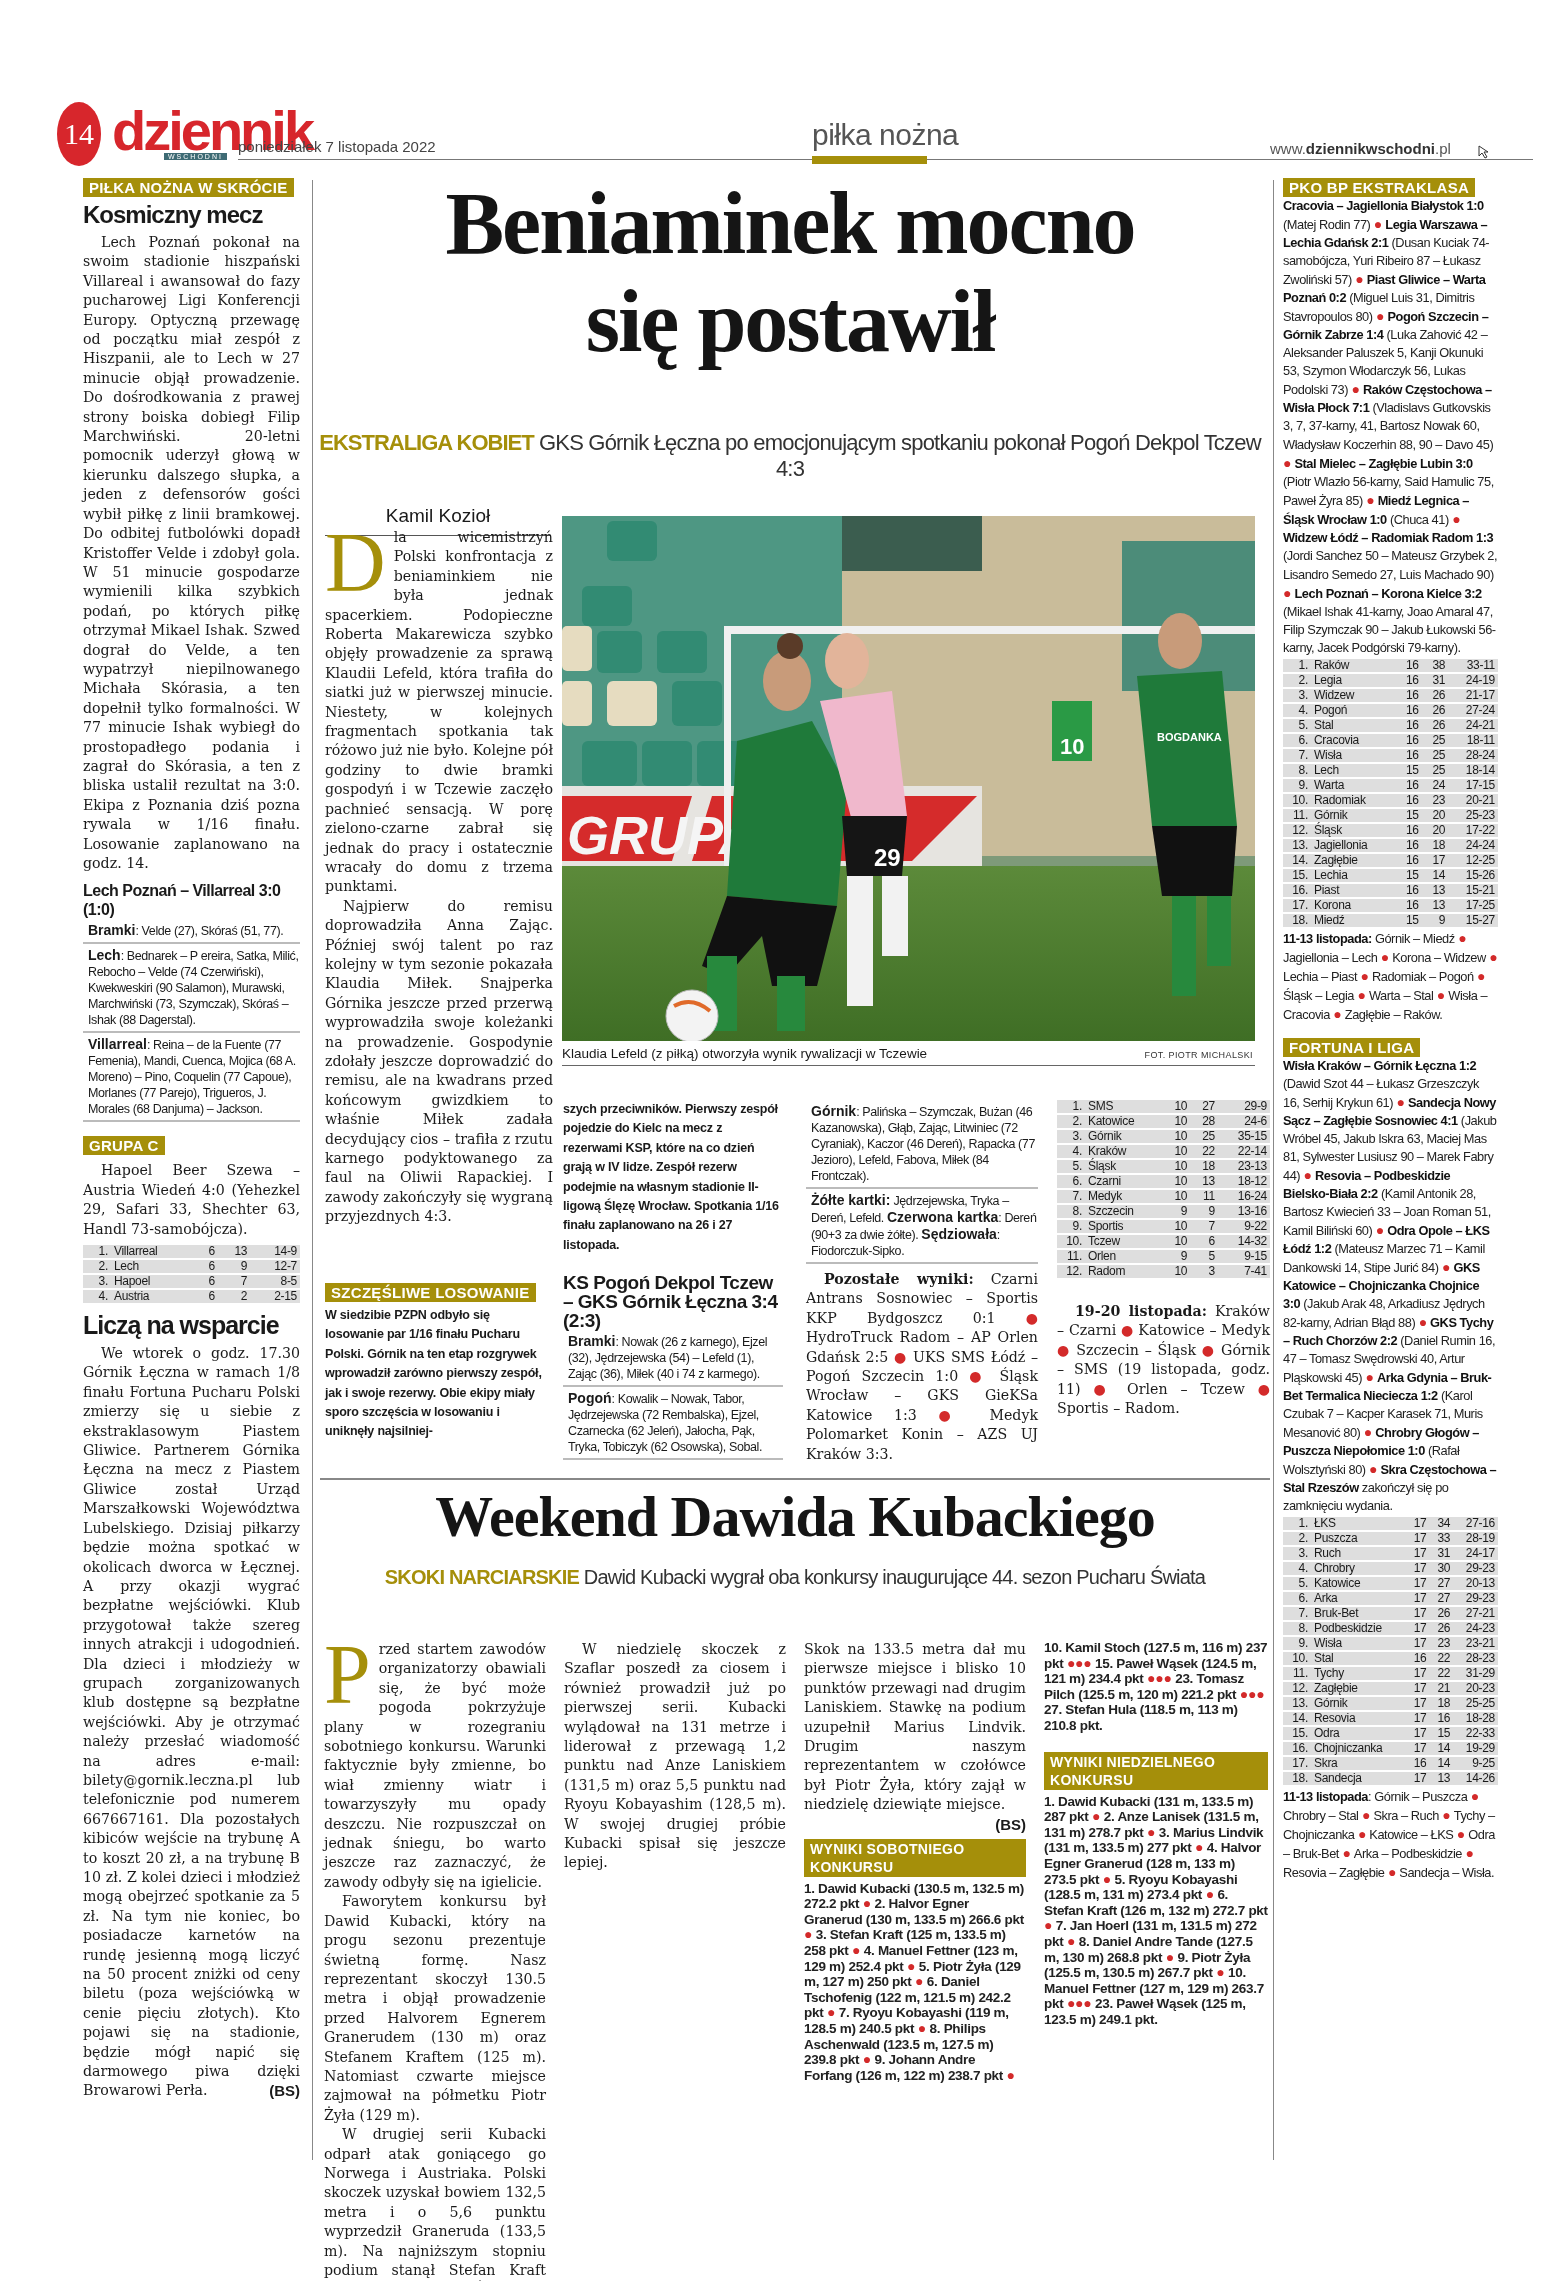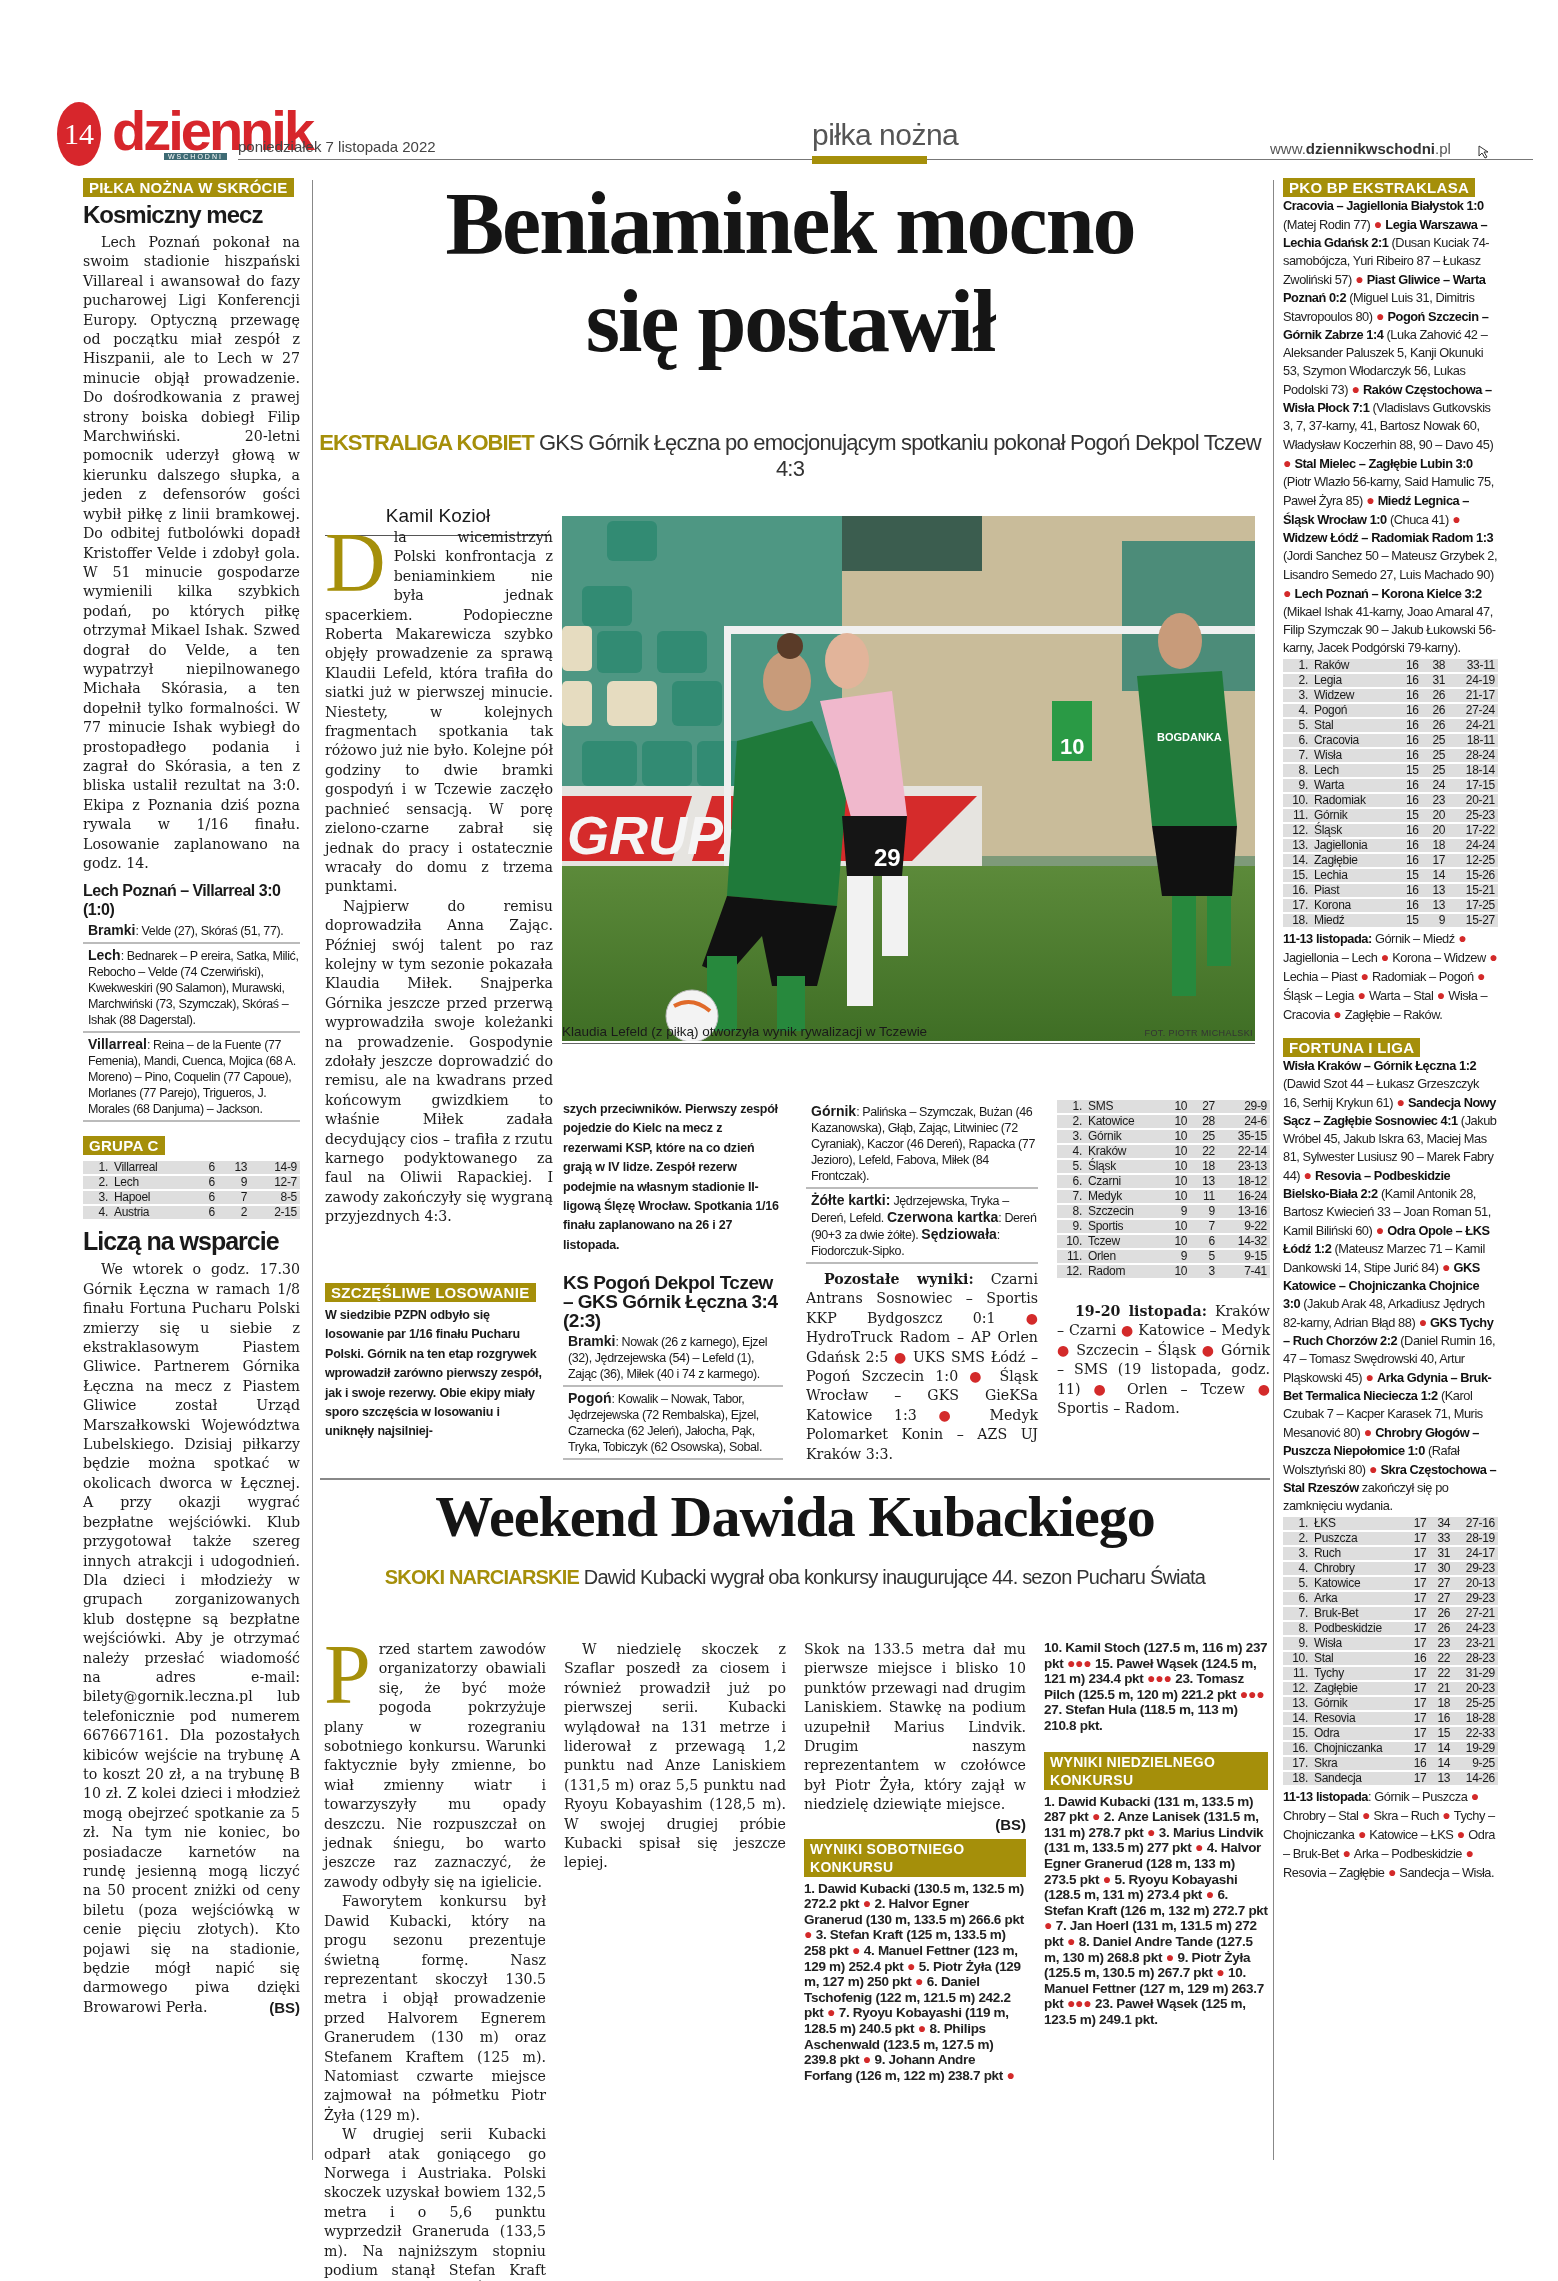--- a/index.html
+++ b/index.html
@@ -45,21 +45,21 @@
   #headline { position: absolute; left: 315px; top: 175px; width: 950px; text-align: center; font-family: "Liberation Serif", serif; font-weight: bold; font-size: 88px; line-height: 98px; letter-spacing: -2px; color: #151515; }
   #deck { position: absolute; left: 315px; top: 430px; width: 950px; text-align: center; font-family: "Liberation Sans", sans-serif; font-size: 22px; line-height: 26px; color: #333; letter-spacing: -0.8px; }
   #deck b { color: #a58f0a; letter-spacing: -1px; }
 
   
   #byline { position: absolute; left: 325px; top: 505px; width: 226px; border-bottom: 1px solid #555; text-align: center; font-family: "Liberation Sans", sans-serif; font-size: 19px; padding-bottom: 8px; }
   #art1-text { position: absolute; left: 325px; top: 528px; width: 228px; }
   .dropcap { float: left; font-family: "Liberation Serif", serif; font-size: 84px; line-height: 66px; color: #a58f0a; margin: 2px 8px 0 0; }
 
   #photo { position: absolute; left: 562px; top: 516px; width: 693px; height: 525px; overflow: hidden; background: #7e9a79; }
-  #caption { position: absolute; left: 562px; top: 1024px; width: 693px; border-bottom: 1px solid #666; font-family: "Liberation Sans", sans-serif; font-size: 13.5px; padding-bottom: 4px; }
+  #caption { position: absolute; left: 562px; top: 1046px; width: 693px; border-bottom: 1px solid #666; font-family: "Liberation Sans", sans-serif; font-size: 13.5px; padding-bottom: 4px; }
   #caption .credit { position: absolute; right: 2px; top: 4px; font-size: 9px; color: #333; letter-spacing: 0.4px; }
 
   #draw-box { position: absolute; left: 325px; top: 1283px; width: 220px; }
   .draw-text { font-family: "Liberation Sans", sans-serif; font-weight: bold; font-size: 12.5px; line-height: 19.4px; letter-spacing: -0.2px; }
   #col-draw2 { position: absolute; left: 563px; top: 1100px; width: 220px; }
   #col-gornik { position: absolute; left: 806px; top: 1100px; width: 232px; }
   #col-table12 { position: absolute; left: 1057px; top: 1098px; width: 213px; }
 
   
   #headline2 { position: absolute; left: 320px; top: 1485px; width: 950px; text-align: center; font-family: "Liberation Serif", serif; font-weight: bold; font-size: 58px; line-height: 64px; letter-spacing: -1px; color: #151515; }
@@ -104,20 +104,21 @@
   <span class="label-gold">PIŁKA NOŻNA W SKRÓCIE</span>
   <div class="col-title">Kosmiczny mecz</div>
   <p class="body-text indent">Lech Poznań pokonał na swoim stadionie hiszpański Villareal i awansował do fazy pucharowej Ligi Konferencji Europy. Optyczną przewagę od początku miał zespół z Hiszpanii, ale to Lech w 27 minucie objął prowadzenie. Do dośrodkowania z prawej strony boiska dobiegł Filip Marchwiński. 20-letni pomocnik uderzył głową w kierunku dalszego słupka, a jeden z defensorów gości wybił piłkę z linii bramkowej. Do odbitej futbolówki dopadł Kristoffer Velde i zdobył gola. W 51 minucie gospodarze wymienili kilka szybkich podań, po których piłkę otrzymał Mikael Ishak. Szwed dograł do Velde, a ten wypatrzył niepilnowanego Michała Skórasia, a ten dopełnił tylko formalności. W 77 minucie Ishak wybiegł do prostopadłego podania i zagrał do Skórasia, a ten z bliska ustalił rezultat na 3:0. Ekipa z Poznania dziś pozna rywala w 1/16 finału. Losowanie zaplanowano na godz. 14.</p>
   <div class="match-title">Lech Poznań – Villarreal 3:0 (1:0)</div>
   <div class="lineup"><b>Bramki</b><span>: Velde (27), Skóraś (51, 77).</span></div>
   <div class="lineup"><b>Lech</b><span>: Bednarek – P ereira, Satka, Milić, Rebocho – Velde (74 Czerwiński), Kwekweskiri (90 Salamon), Murawski, Marchwiński (73, Szymczak), Skóraś – Ishak (88 Dagerstal).</span></div>
   <div class="lineup"><b>Villarreal</b><span>: Reina – de la Fuente (77 Femenia), Mandi, Cuenca, Mojica (68 A. Moreno) – Pino, Coquelin (77 Capoue), Morlanes (77 Parejo), Trigueros, J. Morales (68 Danjuma) – Jackson.</span></div>
 
   <div style="height:14px"></div>
   <span class="label-gold">GRUPA C</span>
+  <p class="body-text indent" style="margin-top:6px">Hapoel Beer Szewa – Austria Wiedeń 4:0 (Yehezkel 29, Safari 33, Shechter 63, Handl 73-samobójcza).</p>
   <table class="standings" style="margin-top:4px">
     <tbody id="tbl-groupc">
         <tr>
           <td class="pos">1.</td>
           <td>Villarreal</td>
           <td class="num">6</td>
           <td class="num">13</td>
           <td class="num">14-9</td>
         </tr>
         <tr>

